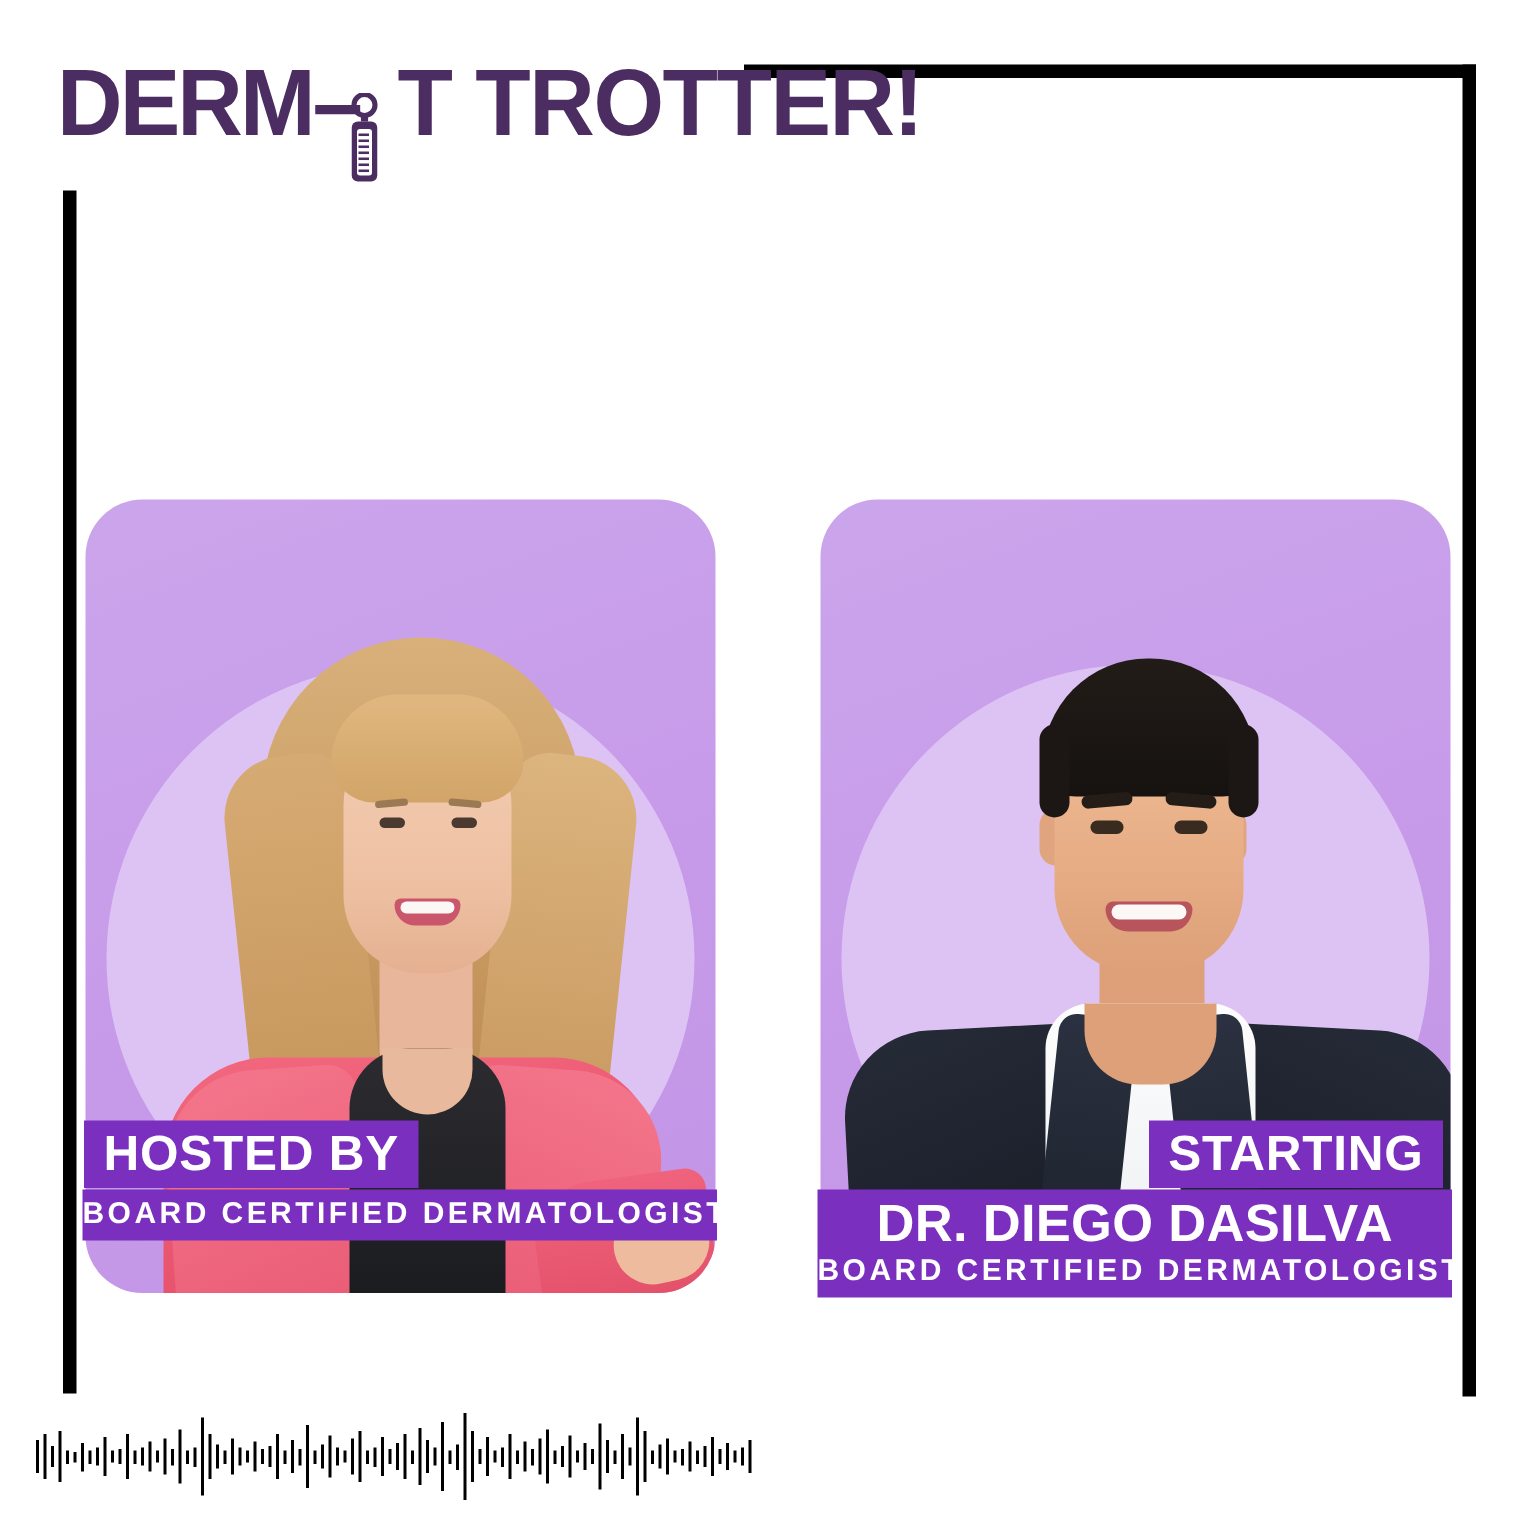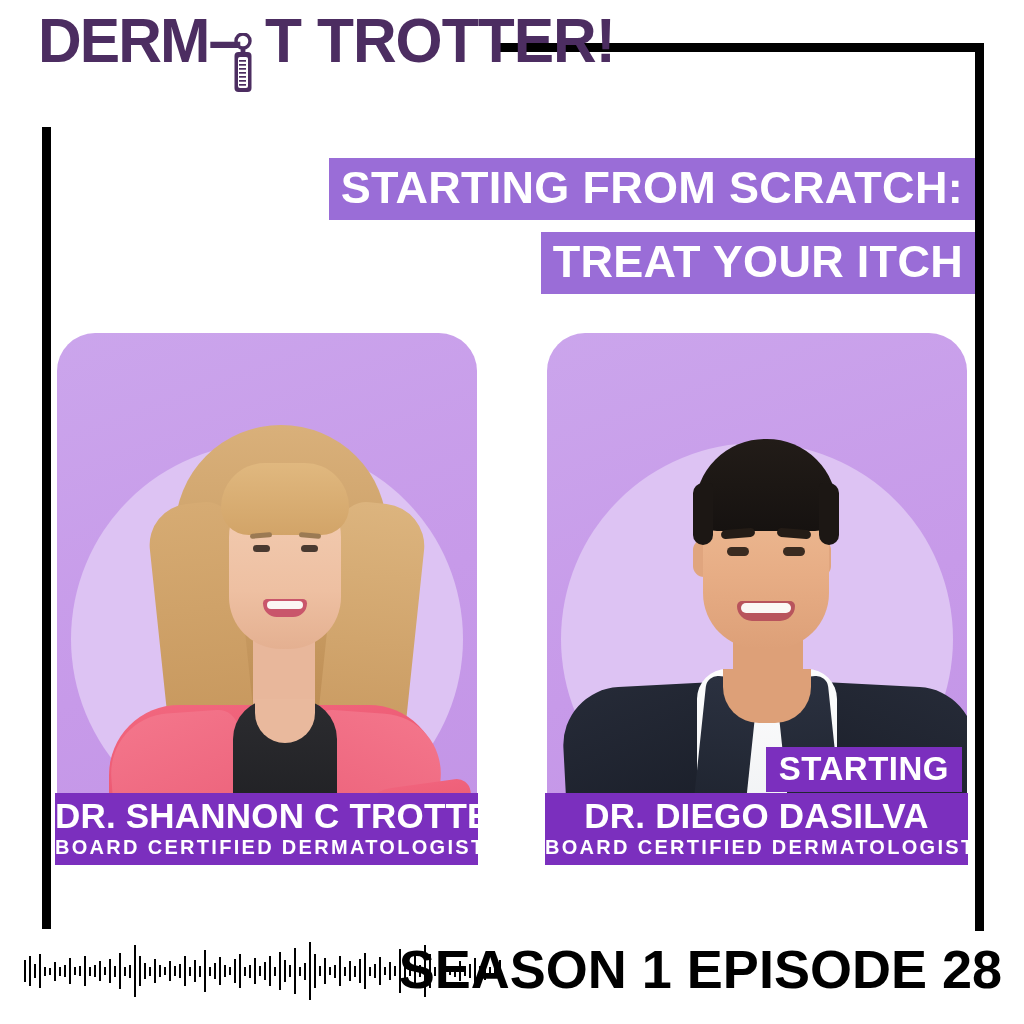--- a/index.html
+++ b/index.html
@@ -17,21 +17,21 @@
     position: relative;
     width: 1024px;
     height: 1024px;
     background: #ffffff;
   }
 
   
   .logo-block {
     position: absolute;
     left: 38px;
-    top: 9px;
+    top: 38px;
     width: 450px;
     height: 92px;
   }
   .logo-wordmark {
     position: absolute;
     left: 0;
     top: 0;
     width: 450px;
     height: 62px;
     font-family: "Liberation Sans Narrow", "Liberation Sans", sans-serif;
@@ -317,24 +317,20 @@
           <rect x="9" y="35" width="7" height="1.7"></rect>
           <rect x="9" y="39" width="7" height="1.7"></rect>
           <rect x="9" y="43" width="7" height="1.7"></rect>
           <rect x="9" y="47" width="7" height="1.7"></rect>
           <rect x="9" y="51" width="7" height="1.7"></rect>
         </g>
       </svg>
     </div>
   </div>
 
-  <div class="title-wrap">
-    <div class="title-line">STARTING FROM SCRATCH:</div>
-    <div class="title-line title-line-2">TREAT YOUR ITCH</div>
-  </div>
 
   <div class="card card-left">
     <div class="card-halo"></div>
     <div class="portrait">
       <div class="p-part lp-hair-back"></div>
       <div class="p-part lp-hair-l"></div>
       <div class="p-part lp-hair-r"></div>
       <div class="p-part lp-neck"></div>
       <div class="p-part lp-blazer"></div>
       <div class="p-part lp-blazer-l"></div>
@@ -373,22 +369,22 @@
       <div class="p-part rp-brow-l"></div>
       <div class="p-part rp-brow-r"></div>
       <div class="p-part rp-eye-l"></div>
       <div class="p-part rp-eye-r"></div>
       <div class="p-part rp-mouth"></div>
       <div class="p-part rp-teeth"></div>
       <div class="p-part rp-pin"></div>
     </div>
   </div>
 
+  <div class="tagband tagband-left">HOSTED BY</div>
   <div class="nameplate nameplate-left">
-    <span class="name-main">DR. SHANNON C TROTTER</span>
     <span class="name-sub">BOARD CERTIFIED DERMATOLOGIST</span>
   </div>
 
   <div class="tagband tagband-right">STARTING</div>
   <div class="nameplate nameplate-right">
     <span class="name-main">DR. DIEGO DASILVA</span>
     <span class="name-sub">BOARD CERTIFIED DERMATOLOGIST</span>
   </div>
 
   <div class="waveform">
@@ -482,15 +478,14 @@
       <div class="wave-bar" style="height: 20px; background: rgb(0, 0, 0);"></div>
       <div class="wave-bar" style="height: 9px; background: rgb(0, 0, 0);"></div>
       <div class="wave-bar" style="height: 14px; background: rgb(0, 0, 0);"></div>
       <div class="wave-bar" style="height: 26px; background: rgb(0, 0, 0);"></div>
       <div class="wave-bar" style="height: 10px; background: rgb(0, 0, 0);"></div>
       <div class="wave-bar" style="height: 18px; background: rgb(0, 0, 0);"></div>
       <div class="wave-bar" style="height: 8px; background: rgb(0, 0, 0);"></div>
       <div class="wave-bar" style="height: 12px; background: rgb(0, 0, 0);"></div>
       <div class="wave-bar" style="height: 22px; background: rgb(0, 0, 0);"></div>
     </div>
-  <div class="episode-label">SEASON 1 EPISODE 28</div>
 
 </div>
 
 </body></html>

